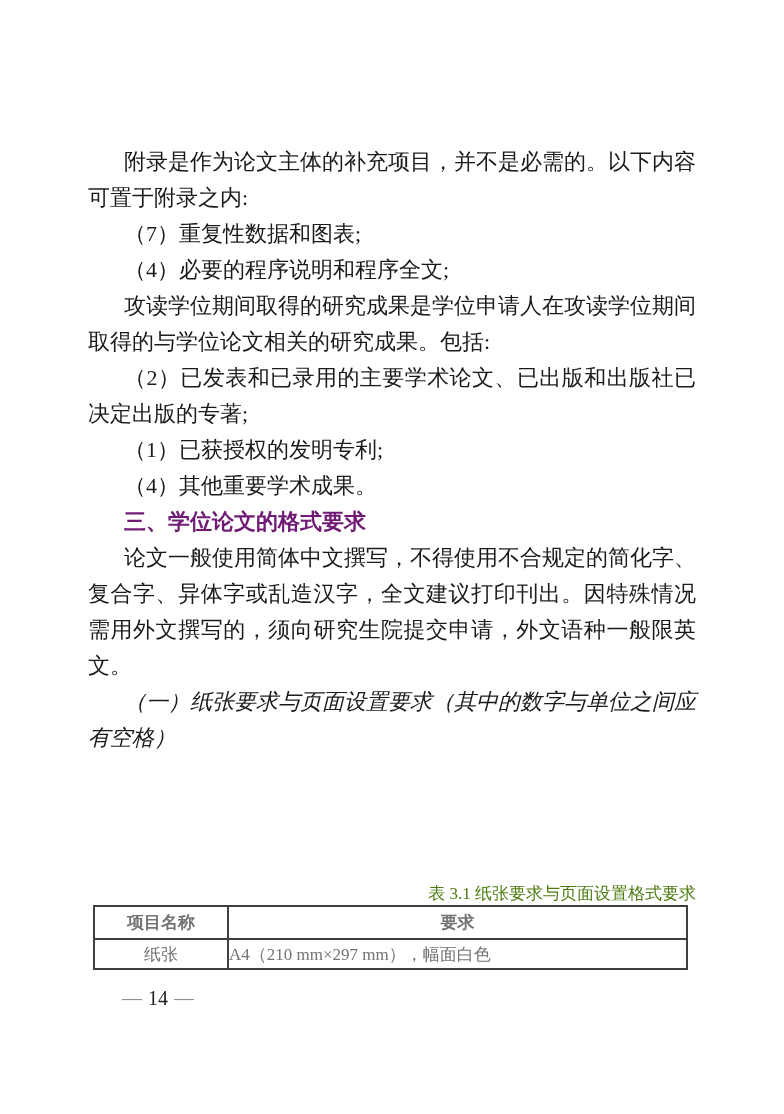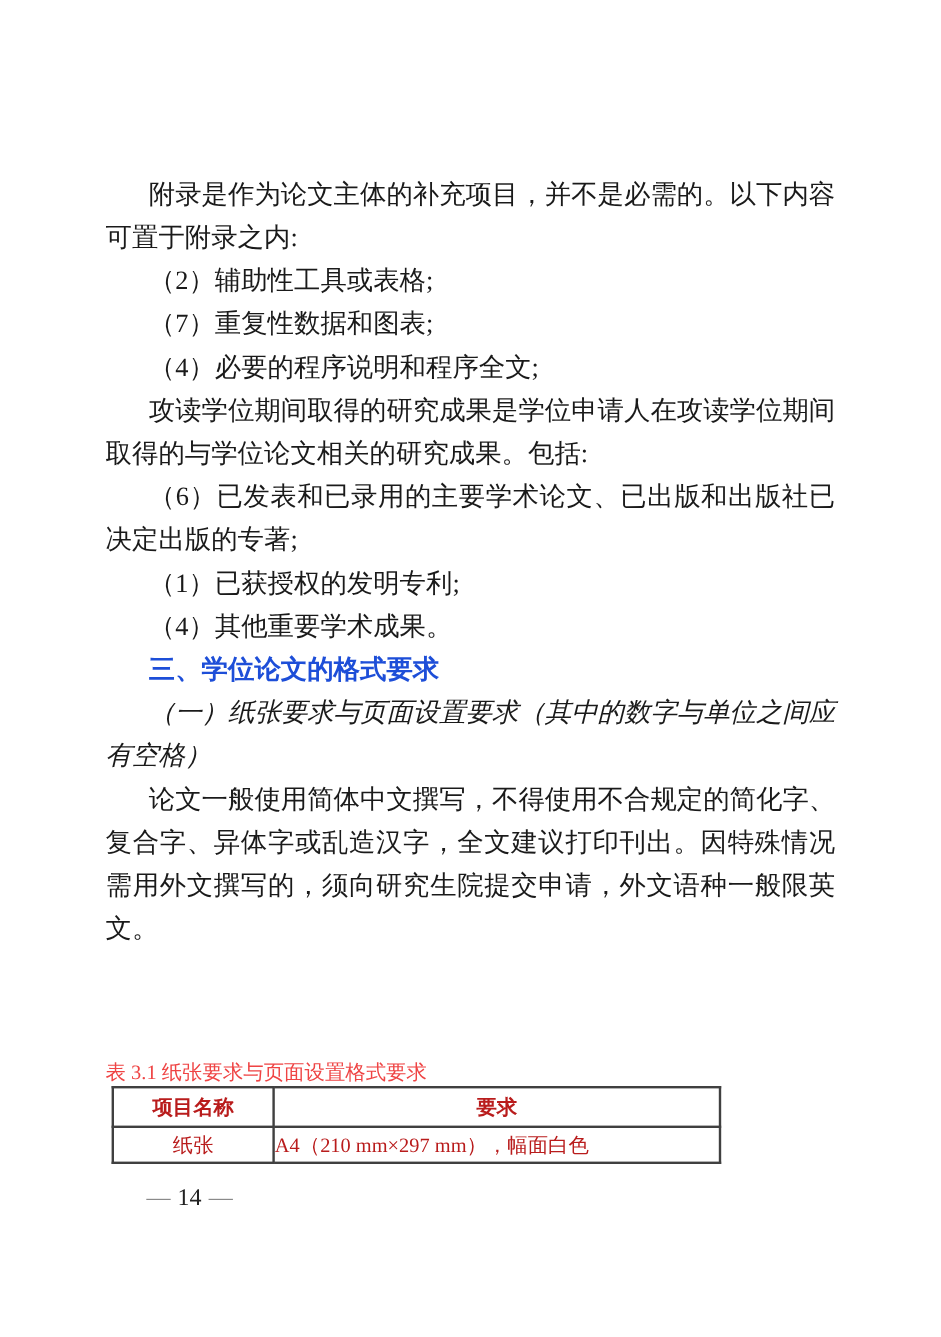--- a/index.html
+++ b/index.html
@@ -30,44 +30,44 @@
     margin: 0;
     text-indent: 36px;
   }
   .section-heading {
     margin: 0;
     text-indent: 36px;
     font-family: "Liberation Sans", "DejaVu Sans", sans-serif;
     font-weight: 700;
     font-size: 22px;
     line-height: 36px;
-    color: #1d4ed8;
+    color: #701a75;
   }
   .kaiti {
     font-style: italic;
   }
   .table-caption {
     position: absolute;
     left: 88px;
     top: 883px;
     width: 608px;
-    text-align: left;
+    text-align: right;
     font-size: 17px;
     line-height: 22px;
-    color: #ef4444;
+    color: #4d7c0f;
   }
   table.spec-table {
     position: absolute;
     left: 93px;
     top: 905px;
-    width: 508px;
+    width: 595px;
     border-collapse: collapse;
     table-layout: fixed;
     font-size: 17px;
-    color: #b91c1c;
+    color: #737373;
   }
   table.spec-table th,
   table.spec-table td {
     border: 2px solid #404040;
     padding: 0;
   }
   table.spec-table col.col-item { width: 134px; }
   table.spec-table th {
     height: 31px;
     font-weight: 700;
@@ -92,30 +92,29 @@
     padding: 0 6px;
   }
 </style>
 </head>
 <body>
 
 <div class="page">
 
   <div class="body-text">
     <p class="para">附录是作为论文主体的补充项目，并不是必需的。以下内容可置于附录之内:</p>
-    <p class="para">（2）辅助性工具或表格;</p>
     <p class="para">（7）重复性数据和图表;</p>
     <p class="para">（4）必要的程序说明和程序全文;</p>
     <p class="para">攻读学位期间取得的研究成果是学位申请人在攻读学位期间取得的与学位论文相关的研究成果。包括:</p>
-    <p class="para">（6）已发表和已录用的主要学术论文、已出版和出版社已决定出版的专著;</p>
+    <p class="para">（2）已发表和已录用的主要学术论文、已出版和出版社已决定出版的专著;</p>
     <p class="para">（1）已获授权的发明专利;</p>
     <p class="para">（4）其他重要学术成果。</p>
     <h2 class="section-heading">三、学位论文的格式要求</h2>
+    <p class="para">论文一般使用简体中文撰写，不得使用不合规定的简化字、复合字、异体字或乱造汉字，全文建议打印刊出。因特殊情况需用外文撰写的，须向研究生院提交申请，外文语种一般限英文。</p>
     <p class="para kaiti">（一）纸张要求与页面设置要求（其中的数字与单位之间应有空格）</p>
-    <p class="para">论文一般使用简体中文撰写，不得使用不合规定的简化字、复合字、异体字或乱造汉字，全文建议打印刊出。因特殊情况需用外文撰写的，须向研究生院提交申请，外文语种一般限英文。</p>
   </div>
 
   <div class="table-caption">表 3.1  纸张要求与页面设置格式要求</div>
 
   <table class="spec-table">
     <colgroup>
       <col class="col-item">
       <col>
     </colgroup>
     <thead>

